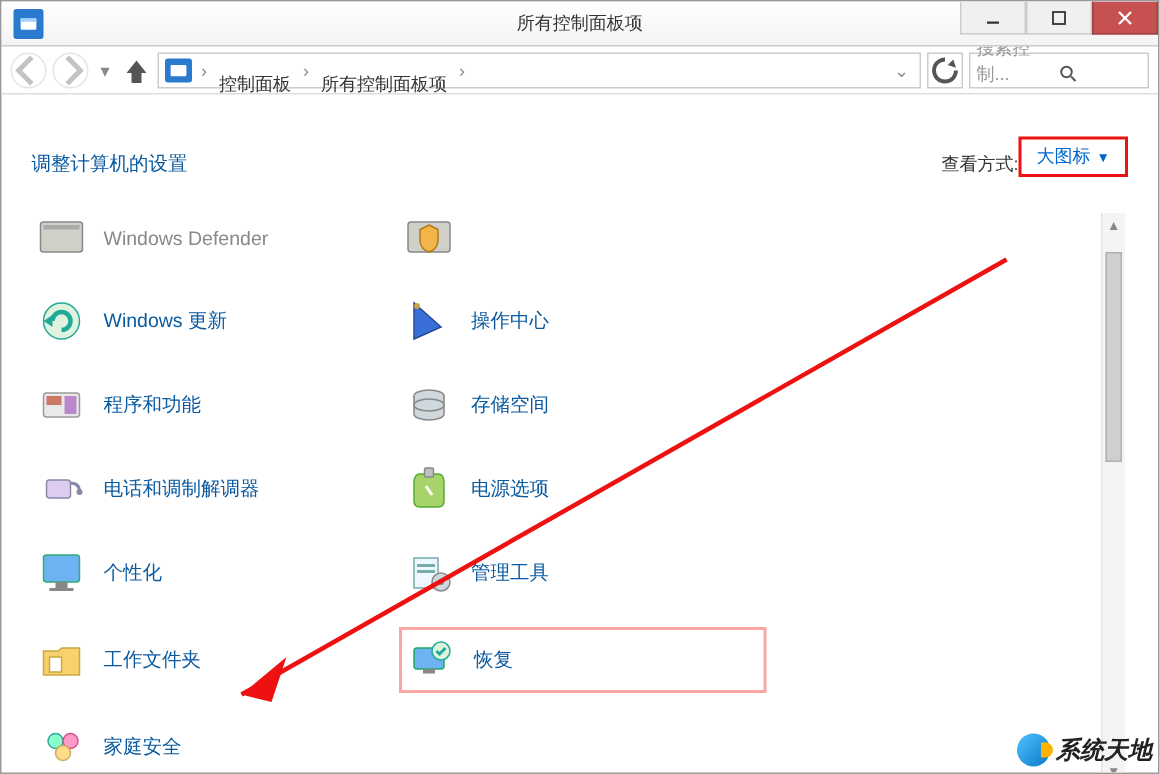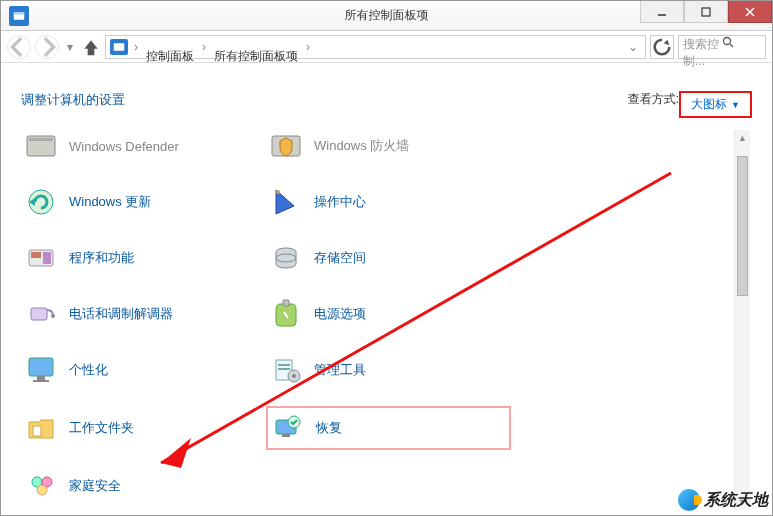--- a/index.html
+++ b/index.html
@@ -18,26 +18,26 @@
   .nav-btn { width: 24px; height: 24px; border: 1px solid #ccc; border-radius: 50%; background: #fff; display: flex; align-items: center; justify-content: center; color: #888; }
   .nav-btn.disabled { opacity: .5; }
   .nav-down { width: 14px; display: flex; align-items: center; justify-content: center; color: #888; }
   .nav-up { width: 20px; height: 20px; display: flex; align-items: center; justify-content: center; color: #555; }
   .path-box { flex: 1; height: 24px; border: 1px solid #ccc; display: flex; align-items: center; padding: 0 4px; gap: 4px; font-size: 12px; color: #333; }
   .path-icon { width: 18px; height: 16px; background: #2a7bd0; border-radius: 2px; display:flex;align-items:center;justify-content:center; }
   .crumb { padding: 2px 2px; margin-top: 20px; }
   .crumb-sep { color: #888; padding: 0 2px; }
   .path-drop { margin-left: auto; width: 16px; text-align: center; color: #888; }
   .refresh-btn { width: 24px; height: 24px; border: 1px solid #ccc; display: flex; align-items: center; justify-content: center; color: #555; }
-  .search-box { width: 88px; height: 24px; border: 1px solid #ccc; display: flex; align-items: flex-start; padding: 0 4px; color: #999; font-size: 12px; }
+  .search-box { width: 120px; height: 24px; border: 1px solid #ccc; display: flex; align-items: flex-end; padding: 0 4px; color: #999; font-size: 12px; }
   .search-box span { flex: 1; }
   .search-box .mag { color: #555; }
 
   .content { position: relative; height: calc(100% - 62px); padding: 12px 20px 0 20px; overflow: hidden; }
-  .content-header { display: flex; align-items: flex-start; margin: 16px 0 12px 0; }
+  .content-header { display: flex; align-items: flex-end; margin: 16px 0 24px 0; }
   .heading { color: #0a5aa0; font-size: 13px; }
   .view-label { margin-left: auto; color: #333; font-size: 12px; }
   .view-select { color: #0066cc; font-size: 12px; padding: 2px 6px; display: inline-flex; align-items: center; gap: 4px; }
   .view-select .caret { font-size: 9px; color: #0066cc; }
   .highlight-red { border: 2px solid #e11; padding: 1px 4px; }
 
   .items-wrap { position: relative; height: calc(100% - 60px); overflow: hidden; }
   .items { display: grid; grid-template-columns: 245px 245px; column-gap: 0; row-gap: 16px; margin-top: -4px; }
   .item { display: flex; align-items: center; gap: 10px; padding: 2px; }
   .item.faded .label { color: #888; }
@@ -159,21 +159,20 @@
           </div>
           <span class="label">Windows Defender</span>
         </div>
         <div class="item faded">
           <div class="icon-slot">
             <svg class="ic" viewBox="0 0 32 32">
               <rect x="2" y="6" width="28" height="20" rx="2" fill="#d0cfc8" stroke="#888"></rect>
               <path d="M16 8 L22 11 V18 Q22 24 16 26 Q10 24 10 18 V11 Z" fill="#f2b54b" stroke="#b07a16"></path>
             </svg>
           </div>
-          <span class="label">Windows 防火墙</span>
         </div>
         <div class="item">
           <div class="icon-slot">
             <svg class="ic" viewBox="0 0 32 32">
               <circle cx="16" cy="16" r="12" fill="#dff3df" stroke="#2a9"></circle>
               <path d="M10 16 A6 6 0 1 1 16 22" fill="none" stroke="#2a9" stroke-width="3"></path>
               <polygon points="10,12 10,20 4,16" fill="#2a9"></polygon>
             </svg>
           </div>
           <span class="label">Windows 更新</span>

